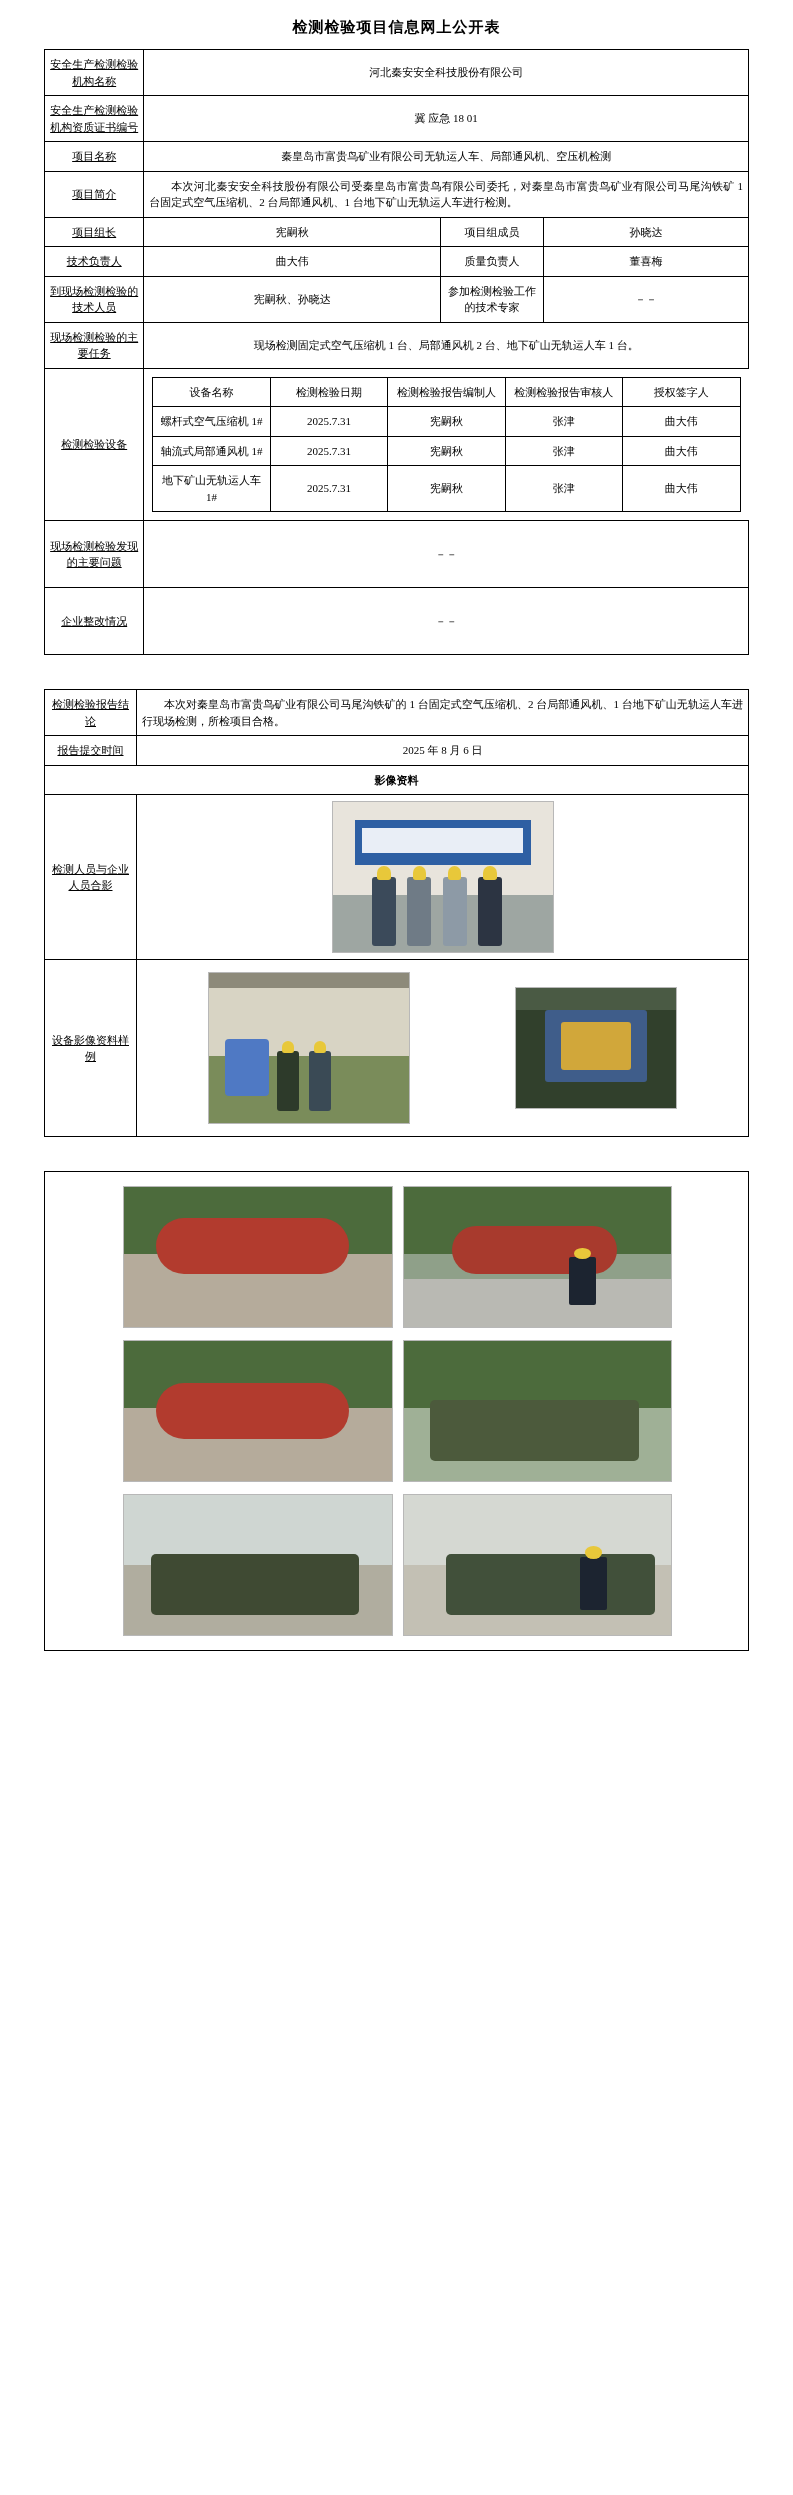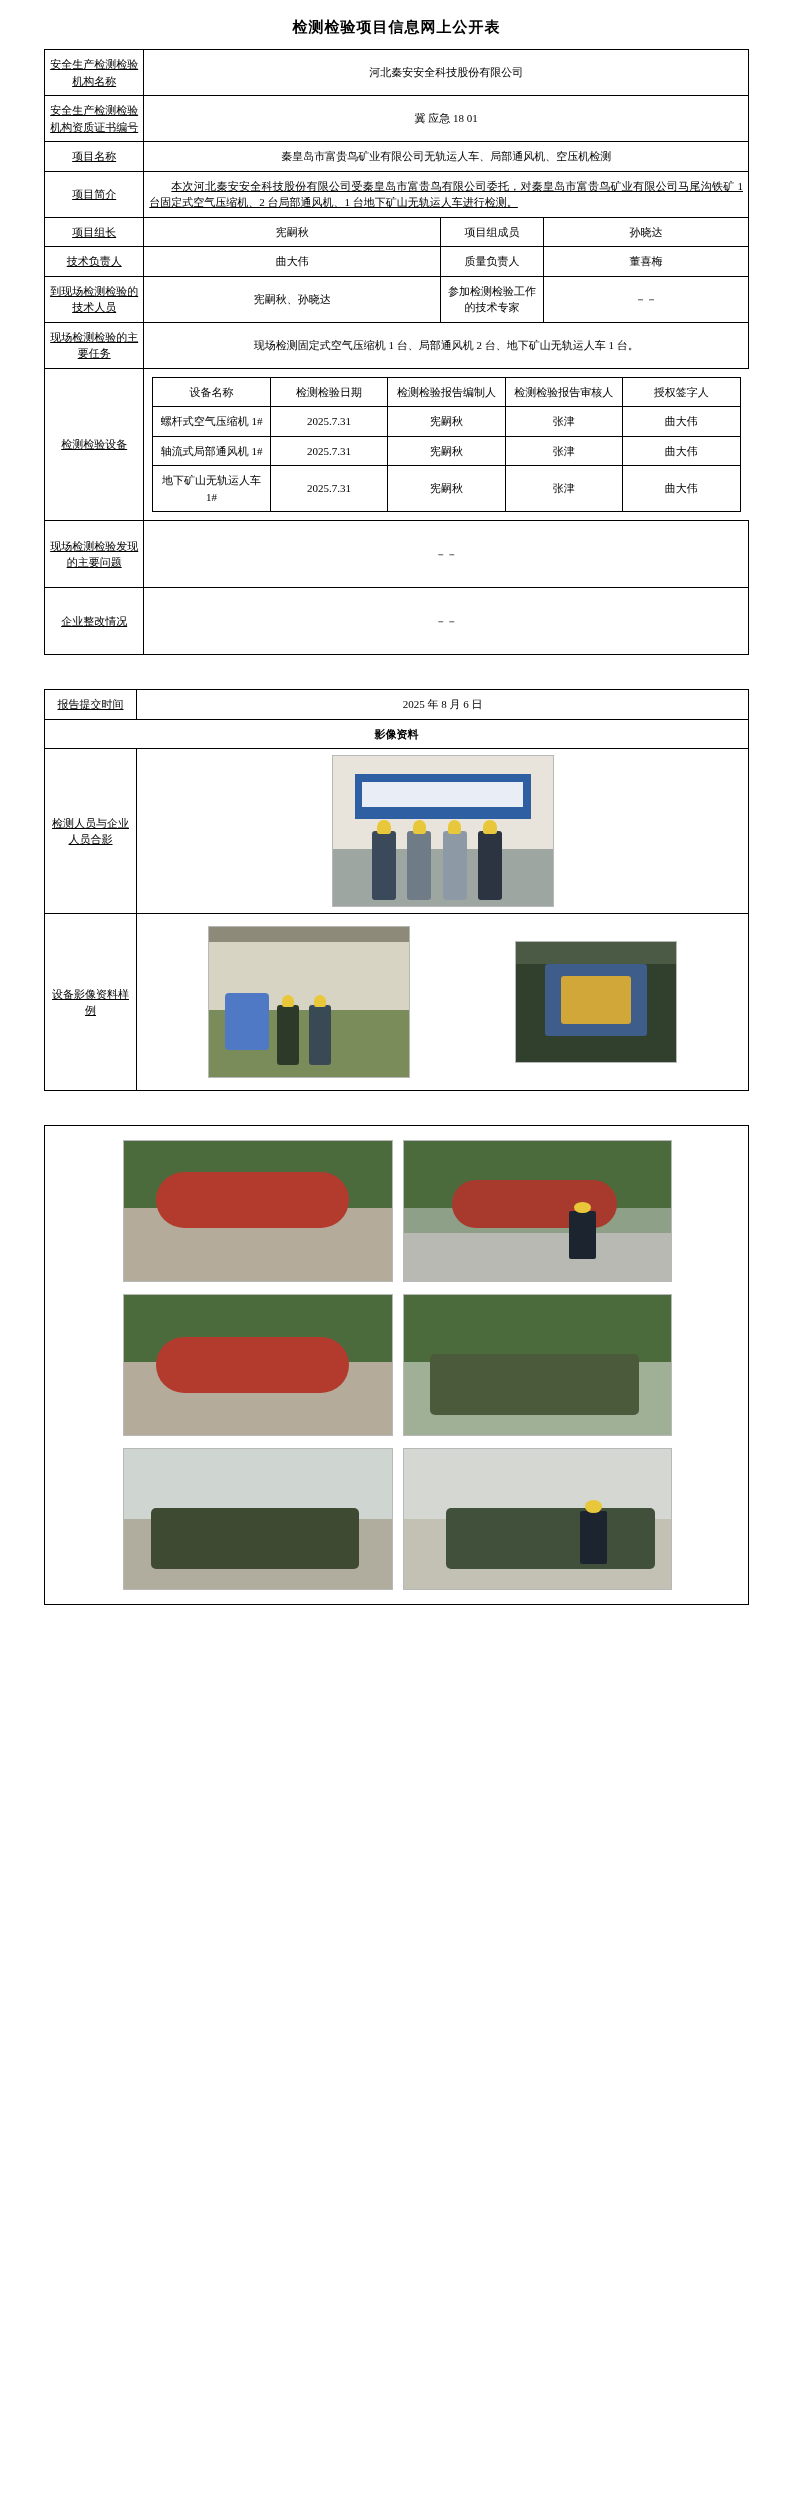--- a/index.html
+++ b/index.html
@@ -46,21 +46,20 @@
     text-align: center;
   }
   td.ctr {
     text-align: center;
   }
   td.just {
     text-align: justify;
     text-indent: 2em;
     padding: 8px 10px;
     line-height: 1.75;
-    text-decoration: underline;
   }
   td.sec {
     text-align: center;
     font-weight: bold;
     font-size: 12px;
     padding: 9px 0;
   }
   td.left {
     text-align: center;
     padding-left: 8px;
@@ -227,20 +226,24 @@
 <div class="gap"></div>
 
 <div class="page">
   <table class="main">
     <colgroup>
       <col style="width:92px">
       <col style="width:612px">
     </colgroup>
     <tbody>
       <tr>
+        <td class="lbl">检测检验报告结论</td>
+        <td class="just">本次对秦皇岛市富贵鸟矿业有限公司马尾沟铁矿的 1 台固定式空气压缩机、2 台局部通风机、1 台地下矿山无轨运人车进行现场检测，所检项目合格。</td>
+      </tr>
+      <tr>
         <td class="lbl">报告提交时间</td>
         <td class="left">2025 年 8 月 6 日</td>
       </tr>
       <tr>
         <td class="sec" colspan="2">影像资料</td>
       </tr>
       <tr>
         <td class="lbl">检测人员与企业人员合影</td>
         <td class="imgcell">
           <div class="photo p-group1">

